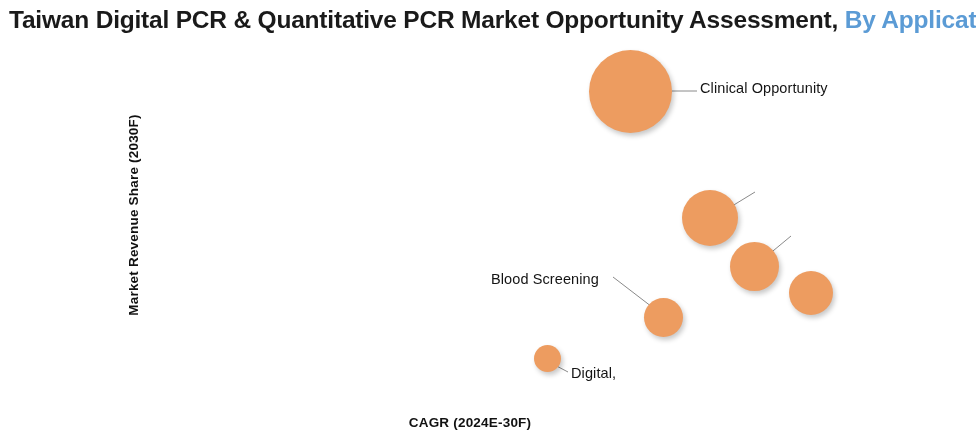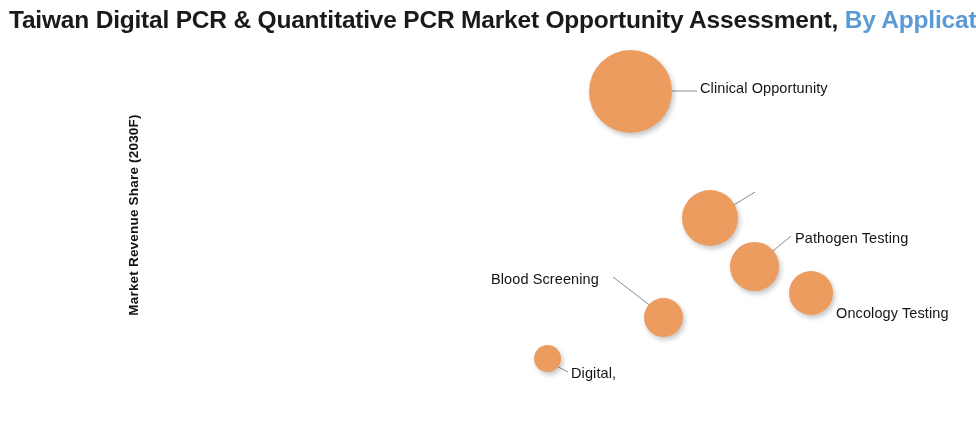--- a/index.html
+++ b/index.html
@@ -98,35 +98,34 @@
 <body>
 
 <div id="chart-root">
 
   <div class="chart-title">
     <span>Taiwan Digital PCR &amp; Quantitative PCR Market Opportunity Assessment,</span><span class="accent"> By Application</span>
   </div>
 
   <div class="y-axis-title">Market Revenue Share (2030F)</div>
 
+  <div class="x-axis-title">CAGR (2024E-30F)</div>
 
   <div class="plot-area" id="plot-area">
     <svg class="leader-svg" id="leader-svg" viewBox="0 0 976 439" xmlns="http://www.w3.org/2000/svg">
         <line x1="672" y1="91" x2="697" y2="91" stroke="#8A8A8A" stroke-width="1"></line>
         <line x1="706" y1="222" x2="755" y2="192" stroke="#8A8A8A" stroke-width="1"></line>
         <line x1="750" y1="270" x2="791" y2="236" stroke="#8A8A8A" stroke-width="1"></line>
         <line x1="656" y1="310" x2="613" y2="277" stroke="#8A8A8A" stroke-width="1"></line>
         <line x1="549" y1="362" x2="568" y2="372" stroke="#8A8A8A" stroke-width="1"></line>
       </svg>
   <div class="bubble" title="Clinical Applications" style="width: 83px; height: 83px; left: 589px; top: 50px; background: rgb(237, 156, 96);"></div>
       <div class="point-label" style="top: 88px; left: 700px; transform: translateY(-50%);">Clinical Opportunity</div>
       <div class="bubble" title="Research Applications" style="width: 56px; height: 56px; left: 682px; top: 190px; background: rgb(237, 156, 96);"></div>
       <div class="bubble" title="Pathogen Testing" style="width: 49px; height: 49px; left: 729.5px; top: 241.5px; background: rgb(237, 156, 96);"></div>
-      <div class="point-label" style="top: 238px; left: 795px; transform: translateY(-50%);">Pathogen Testing</div>
       <div class="bubble" title="Oncology Testing" style="width: 44px; height: 44px; left: 789px; top: 271px; background: rgb(237, 156, 96);"></div>
-      <div class="point-label" style="top: 313px; left: 836px; transform: translateY(-50%);">Oncology Testing</div>
       <div class="bubble" title="Blood Screening" style="width: 39px; height: 39px; left: 644px; top: 297.5px; background: rgb(237, 156, 96);"></div>
       <div class="point-label" style="top: 279px; left: 491px; transform: translateY(-50%);">Blood Screening</div>
       <div class="bubble" title="Others," style="width: 27px; height: 27px; left: 534px; top: 345px; background: rgb(237, 156, 96);"></div>
       <div class="point-label" style="top: 373px; left: 571px; transform: translateY(-50%);">Digital,</div>
     </div>
 
 </div>
 
 </body></html>

